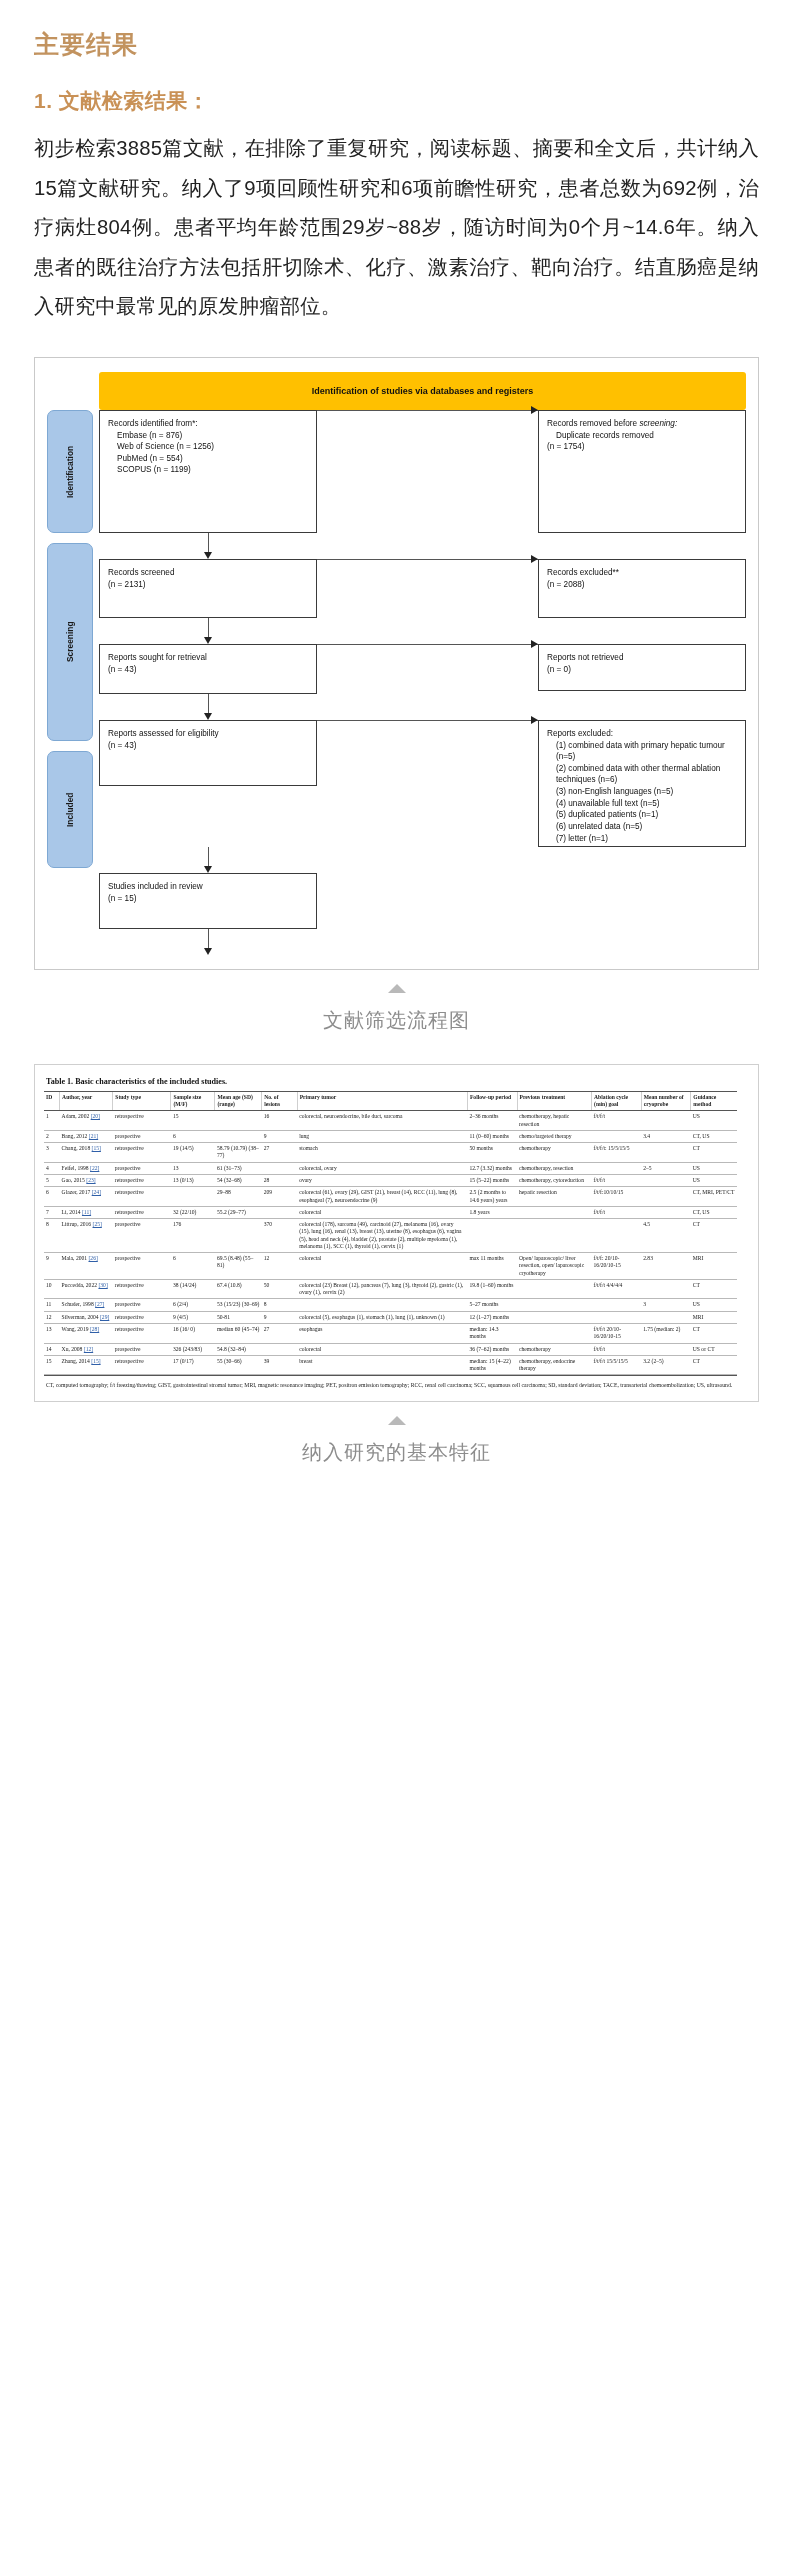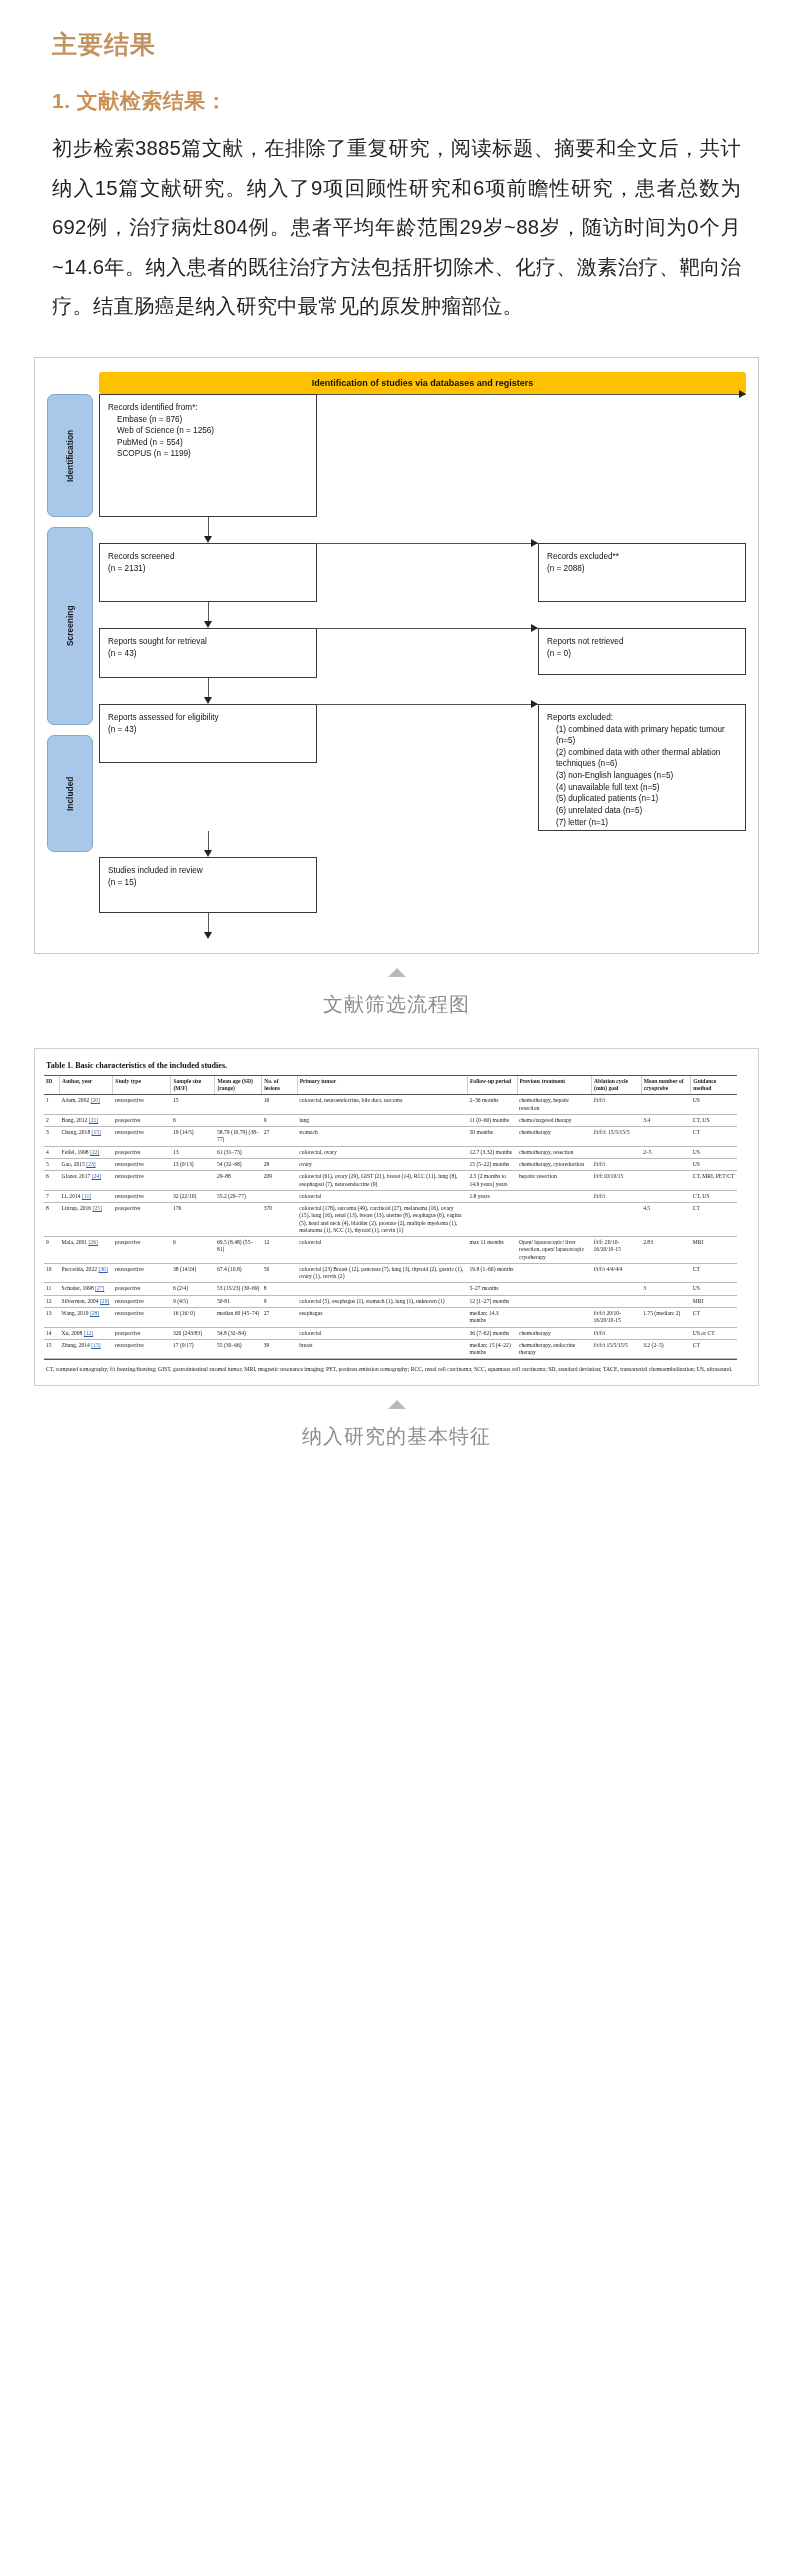--- a/index.html
+++ b/index.html
@@ -3,21 +3,21 @@
 <meta charset="utf-8">
 <style>
   html,body{margin:0;padding:0;}
   body{
     width:793px;
     background:#ffffff;
     font-family:"Liberation Sans","DejaVu Sans",sans-serif;
     color:#2b2b2b;
   }
   .page{width:793px;position:relative;padding:0;}
-  .pad{padding:0 52px;}
+  .pad{padding:0 34px;}
 
   
   h1.main-title{
     font-size:25px;
     font-weight:bold;
     color:#c2935f;
     margin:28px 0 26px 0;
     letter-spacing:1px;
   }
   h2.sub-title{
@@ -64,21 +64,21 @@
     padding:14px 12px 14px 12px;
     font-family:"Liberation Sans","DejaVu Sans",sans-serif;
   }
   .prisma-banner{
     margin-left:52px;
     background:#ffc000;
     color:#111;
     font-size:9px;
     font-weight:bold;
     text-align:center;
-    padding:6px 4px;
+    padding:14px 4px;
     border-radius:3px;
   }
   .prisma-grid{
     display:flex;
     margin-top:0;
   }
   .lane-col{
     width:46px;
     flex:0 0 46px;
     display:flex;
@@ -135,21 +135,21 @@
     position:absolute;left:50%;bottom:0;margin-left:-4px;
     border-top:7px solid #222;
     border-left:4px solid transparent;
     border-right:4px solid transparent;
   }
   .ind{padding-left:9px;display:block;}
   .ital{font-style:italic;}
   .h-id{height:123px;}
   .h-sc1{height:59px;}
   .h-sc2{height:50px;}
-  .h-sc3{height:59px;}
+  .h-sc3{height:66px;}
   .h-rm{height:123px;}
   .h-ex{height:59px;}
   .h-nr{height:47px;}
   .h-rx{height:127px;}
   .h-inc1{height:56px;}
   .h-inc2{height:56px;}
 
   
   .tbl-frame{
     border:1px solid #cfcfcf;
@@ -241,20 +241,26 @@
               <div class="bx bx-left h-id">
                 <span>Records identified from*:</span>
                 <span class="ind">Embase (n = 876)</span>
                 <span class="ind">Web of Science (n = 1256)</span>
                 <span class="ind">PubMed (n = 554)</span>
                 <span class="ind">SCOPUS (n = 1199)</span>
               </div>
               <div class="gap">
                   <div class="arrow-h"></div>
                 </div>
+              <div class="bx bx-right h-rm">
+                <span>Records removed before</span>
+                <span class="ital">screening:</span>
+                <span class="ind">Duplicate records removed</span>
+                <span>(n = 1754)</span>
+              </div>
             </div>
 
             <div class="vconn">
                 <div class="ln"></div>
                 <div class="hd"></div>
               </div>
 
             <div class="prow">
               <div class="bx bx-left h-sc1">
                 <span>Records screened</span><br>

